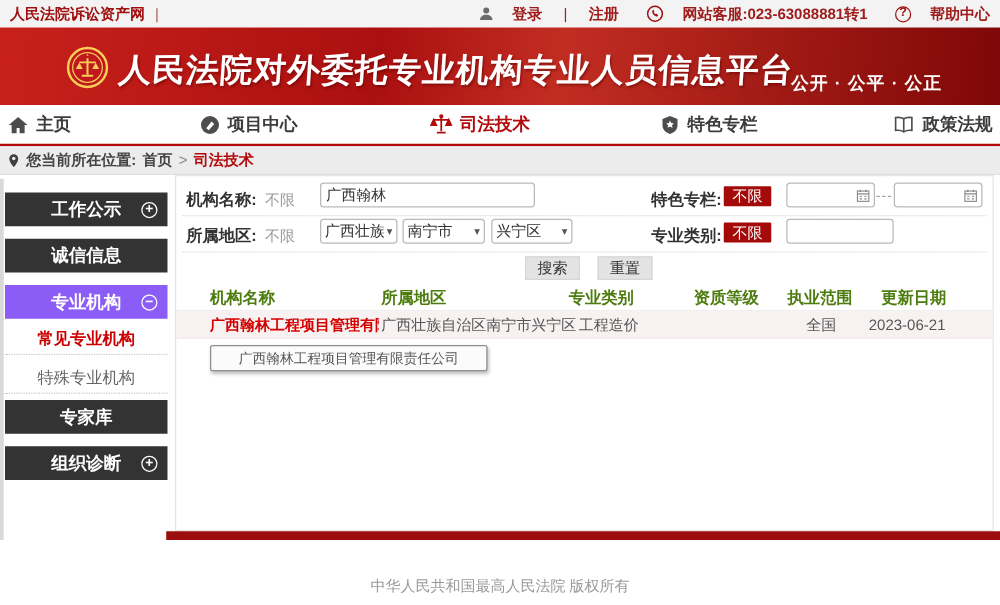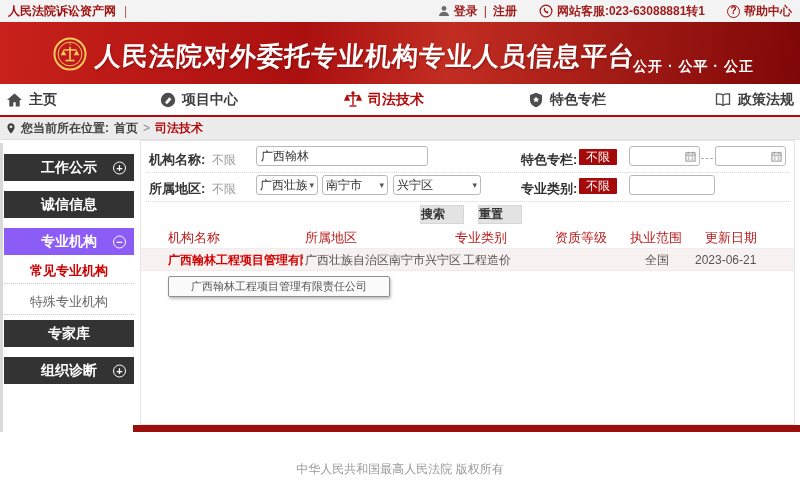--- a/index.html
+++ b/index.html
@@ -5,21 +5,21 @@
 *{margin:0;padding:0;box-sizing:border-box}
 html,body{background:#fff}
 body{font-family:"Liberation Sans","DejaVu Sans",sans-serif;}
 .page{position:relative;width:800px;height:484px;overflow:hidden;background:#fff}
 
 
 .topbar{position:absolute;top:0;left:0;width:800px;height:22px;background:#f3f3f3;display:flex;align-items:center;justify-content:space-between;padding:0 8px;font-size:12px}
 .topbar-left{display:flex;align-items:center;gap:8px;color:#a01212;font-weight:bold}
 .topbar-left .tb-div{color:#b05a5a;font-weight:normal}
 .topbar-right{display:flex;align-items:center;gap:6px;color:#9e1b1b;font-weight:bold}
-.tb-item{display:flex;align-items:center;gap:4px;cursor:pointer}
+.tb-item{display:flex;align-items:center;gap:15px;cursor:pointer}
 .tb-sep{color:#9e1b1b;margin:0 2px;font-weight:normal}
 .tb-gap{width:10px}
 .qicon{display:inline-flex;width:13px;height:13px;border:1.2px solid #a01212;border-radius:50%;color:#a01212;font-size:10px;font-weight:bold;align-items:center;justify-content:center;line-height:1}
 
 
 .banner{position:absolute;top:22px;left:0;width:800px;height:62px;background:linear-gradient(96deg,#c8211b 0%,#ab1010 38%,#c22d22 56%,#7f0707 100%)}
 .emblem{position:absolute;left:53px;top:14px;width:34px;height:36px}
 .banner-title{position:absolute;left:95px;top:17px;font-size:26px;font-weight:bold;color:#fff;letter-spacing:1px;transform:skewX(-4deg);text-shadow:1px 1px 2px rgba(90,0,0,.5);white-space:nowrap}
 .banner-right{position:absolute;left:633px;top:36px;width:112px;color:#fff}
 .banner-slogan{font-size:14px;font-weight:bold;letter-spacing:1px;white-space:nowrap;padding-bottom:18px;border-bottom:1px solid #fff}
@@ -53,23 +53,23 @@
 .f-label{font-size:13px;font-weight:bold;color:#333;white-space:nowrap}
 .f-scope{font-size:12px;color:#999;cursor:pointer}
 .f-scope-btn{font-size:12px;color:#fff;background:#a40a0a;padding:1px 7px;border-radius:1px;cursor:pointer;line-height:14px}
 .t-input{border:1px solid #b9b9b9;border-radius:3px;height:20px;font-size:12px;padding:0 4px;color:#333;font-family:inherit;outline:none;background:#fff}
 .sel{border:1px solid #b9b9b9;border-radius:3px;height:20px;background:#fff;display:flex;align-items:center;font-size:12px;color:#333;padding:0 3px;cursor:pointer;overflow:hidden;white-space:nowrap}
 .sel .sel-txt{flex:1;overflow:hidden;text-overflow:clip;white-space:nowrap}
 .sel .caret{font-size:9px;color:#555;margin-left:2px}
 .dateinput{border:1px solid #b9b9b9;border-radius:3px;height:20px;background:#fff;display:flex;align-items:center;justify-content:flex-end;padding:0 3px;cursor:text}
 .range-sep{font-size:11px;color:#999;letter-spacing:1px}
 .dotline{border-bottom:1px dotted #d8d8d8;left:5px;right:5px;height:0}
-.btn{background:#e3e3e3;border:1px solid #d6d6d6;font-size:12px;font-weight:bold;color:#333;line-height:17px;cursor:pointer;font-family:inherit}
+.btn{background:#e3e3e3;border:1px solid #d6d6d6;font-size:12px;font-weight:normal;color:#333;text-align:center;line-height:17px;cursor:pointer;font-family:inherit}
 .th-row{left:0;width:100%;height:22px;border-bottom:1px solid #eee}
-.th{position:absolute;top:0;line-height:22px;font-size:13px;font-weight:normal;color:#b91c1c;white-space:nowrap}
+.th{position:absolute;top:0;line-height:22px;font-size:13px;font-weight:bold;color:#4d7c0f;white-space:nowrap}
 .td-row{left:0;width:100%;height:22px;background:#f7f2f1;border-bottom:1px solid #efe9e8}
 .td{position:absolute;top:0;line-height:22px;font-size:12px;color:#555;white-space:nowrap}
 .td.link{color:#d40000;font-weight:bold;cursor:pointer}
 .tooltip{position:absolute;border:1px solid #8f8f8f;background:#fbfbfb;box-shadow:1px 2px 3px rgba(0,0,0,.25);font-size:11px;color:#555;padding:2px 22px;white-space:nowrap;border-radius:2px}
 
 
 .redbar{position:absolute;left:133px;top:425px;width:667px;height:7px;background:#9c0d0d}
 .footer{position:absolute;top:461px;left:0;width:800px;text-align:center;font-size:12px;color:#999}
 svg{display:block}
 </style>
@@ -259,21 +259,21 @@
     <span class="abs f-label" style="left:8px;top:39px">所属地区:</span>
     <span class="abs f-scope" style="left:71px;top:40px">不限</span>
     <div class="abs sel" style="left:115px;top:34px;width:62px">
       <span class="sel-txt">广西壮族自治</span>
       <span class="caret">▾</span>
     </div>
     <div class="abs sel" style="left:181px;top:34px;width:66px">
       <span class="sel-txt">南宁市</span>
       <span class="caret">▾</span>
     </div>
-    <div class="abs sel" style="left:252px;top:34px;width:88px">
+    <div class="abs sel" style="left:252px;top:34px;width:65px">
       <span class="sel-txt">兴宁区</span>
       <span class="caret">▾</span>
     </div>
     <span class="abs f-label" style="left:380px;top:39px">专业类别:</span>
     <span class="abs f-scope-btn" style="left:438px;top:37px">不限</span>
     <input class="abs t-input" style="left: 488px; top: 34px; width: 86px;" value="">
     <div class="abs dotline" style="top:60px"></div>
 
     <div class="abs btn" style="left:279px;top:64px;width:44px;height:19px">搜索</div>
     <div class="abs btn" style="left:337px;top:64px;width:44px;height:19px">重置</div>

